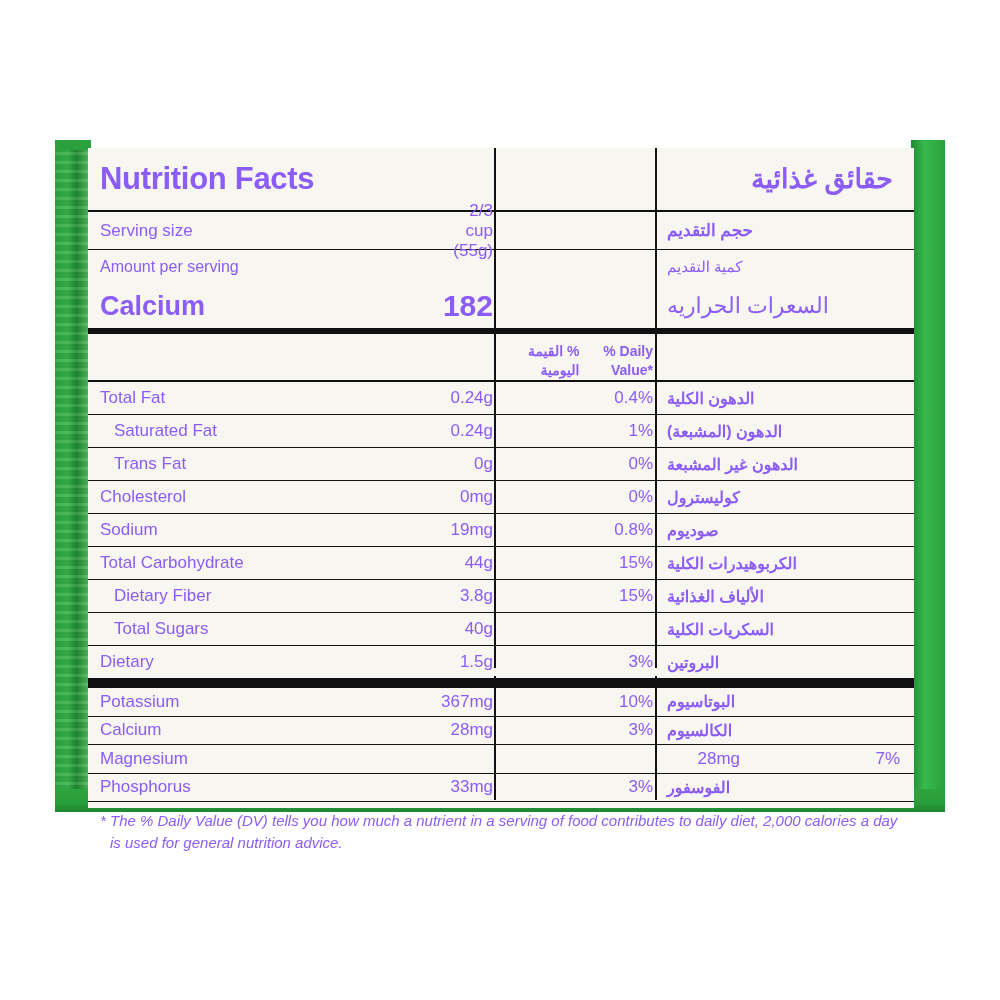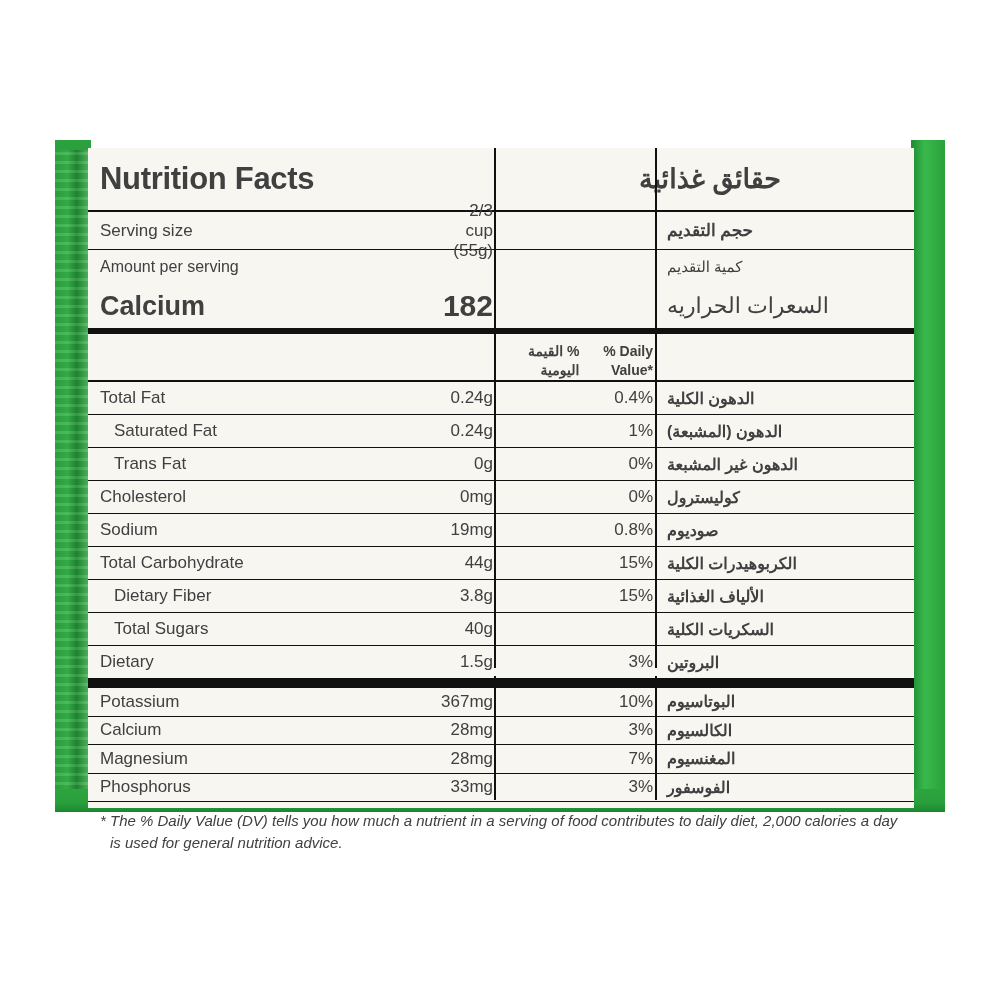--- a/index.html
+++ b/index.html
@@ -62,21 +62,21 @@
   }
 
   
   .label {
     position: absolute;
     left: 88px;
     top: 148px;
     width: 826px;
     height: 660px;
     background: #f7f6f1;
-    color: #404040;
+    color: #8b5cf6;
     box-sizing: border-box;
   }
 
   .row {
     display: flex;
     align-items: stretch;
     box-sizing: border-box;
   }
 
   .c-name  { width: 371px; padding-left: 12px; box-sizing: border-box; display:flex; align-items:center; }
@@ -127,24 +127,24 @@
   .title-en {
     font-size: 31px;
     font-weight: bold;
     padding-left: 12px;
     letter-spacing: -0.3px;
   }
   .title-ar {
     margin-left: auto;
     font-size: 27px;
     font-weight: bold;
-    padding-right: 28px;
+    padding-right: 21px;
     direction: rtl;
     width: 247px;
-    text-align: left;
+    text-align: right;
   }
 
   .serving-row {
     height: 38px;
     border-bottom: 1px solid #111;
     font-size: 17px;
   }
   .serving-row .c-amt { font-size: 17px; }
   .serving-row .c-ar { font-size: 17px; font-weight: bold; }
 
@@ -337,21 +337,20 @@
       <div class="c-name">Calcium</div>
       <div class="c-amt">28mg</div>
       <div class="c-dv">3%</div>
       <div class="c-ar">الكالسيوم</div>
     </div>
 
     <div class="row mineral-row">
       <div class="c-name">Magnesium</div>
       <div class="c-amt">28mg</div>
       <div class="c-dv">7%</div>
-      <div class="c-ar">المغنسيوم</div>
     </div>
 
     <div class="row mineral-row">
       <div class="c-name">Phosphorus</div>
       <div class="c-amt">33mg</div>
       <div class="c-dv">3%</div>
       <div class="c-ar">الفوسفور</div>
     </div>
 
     <div class="footnote">

